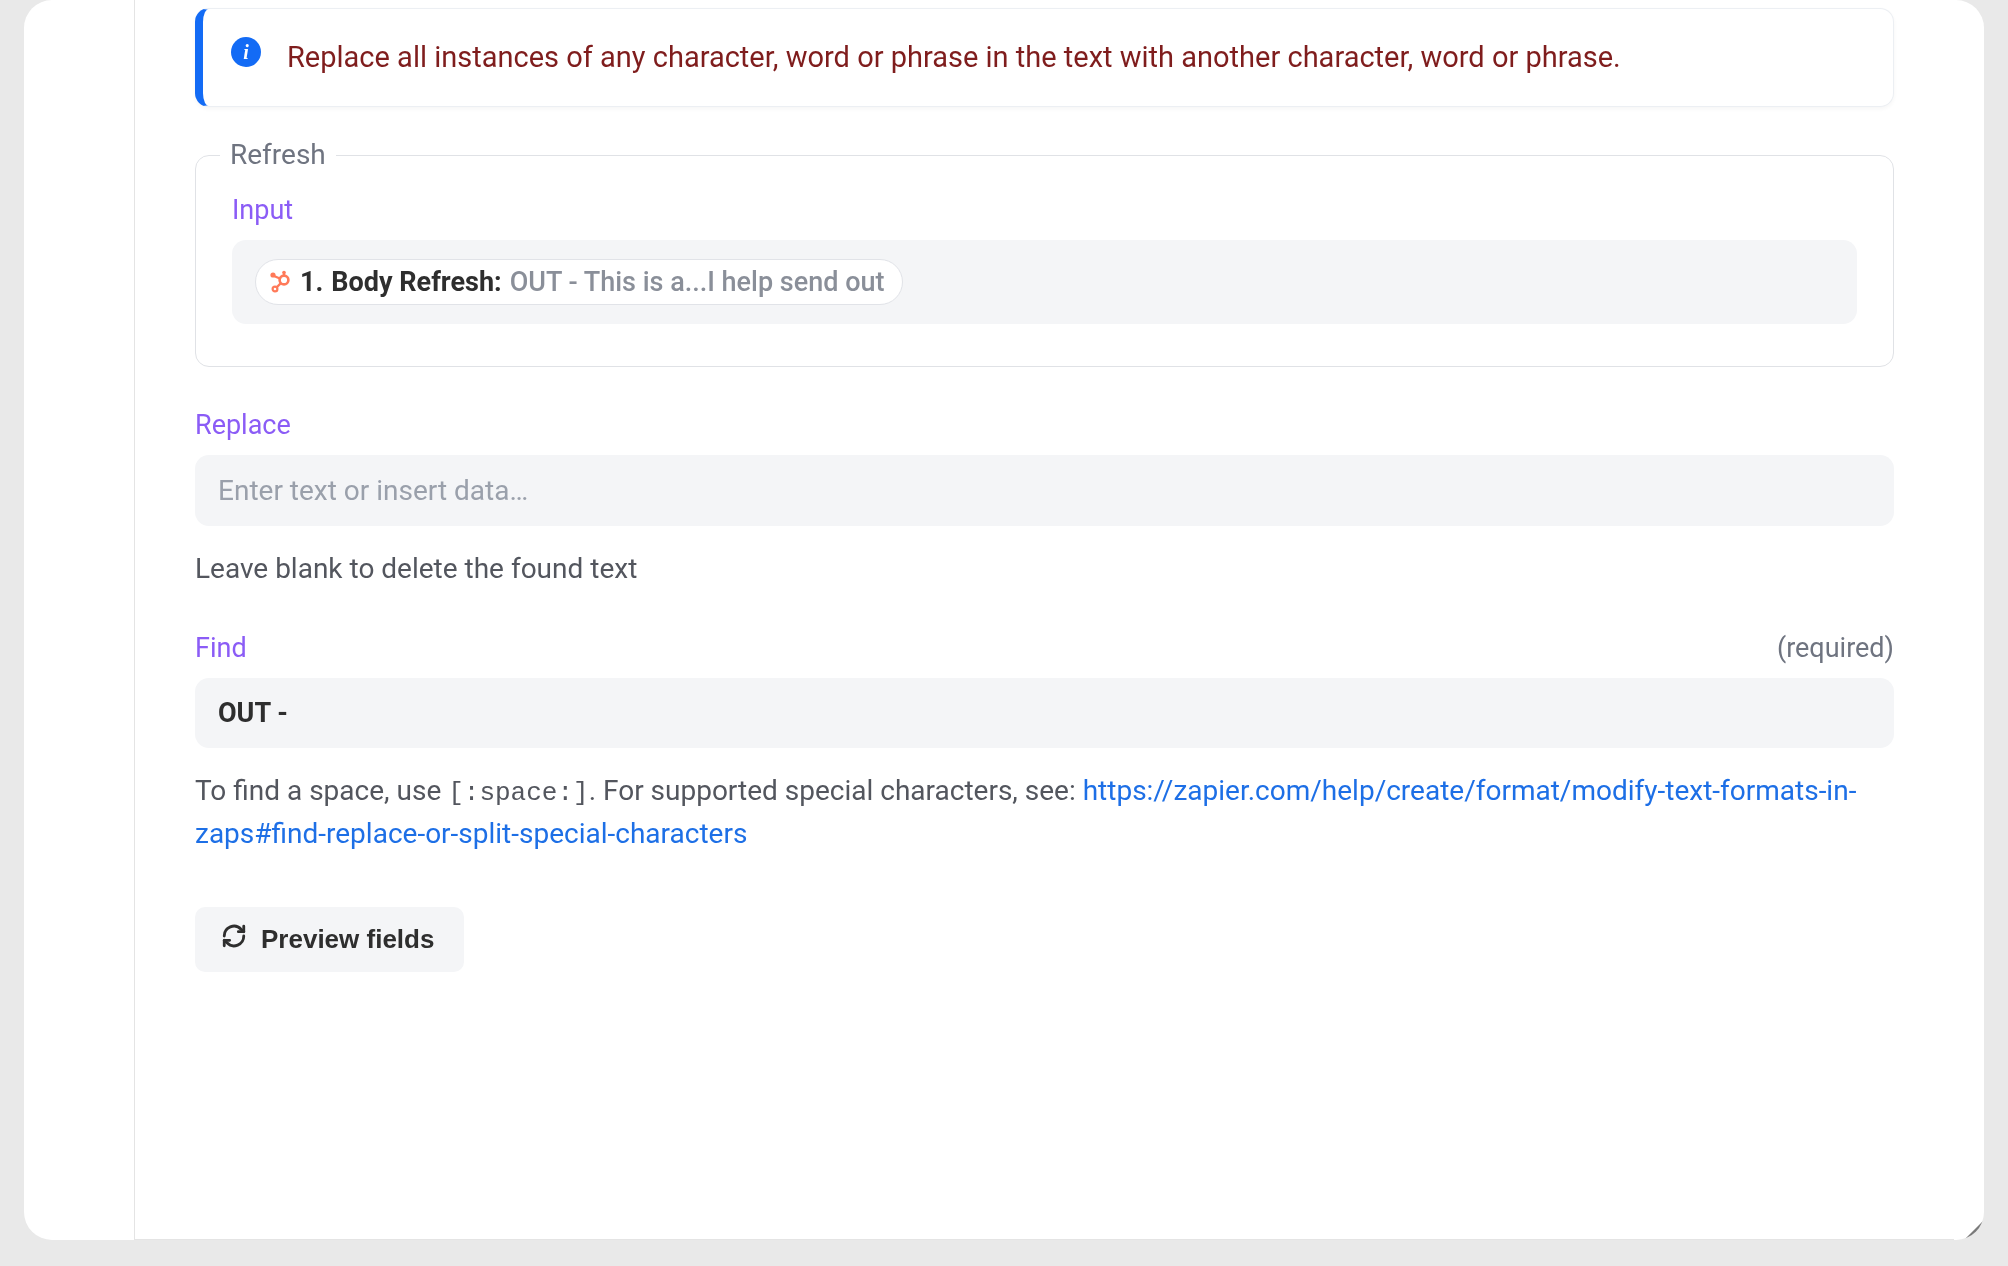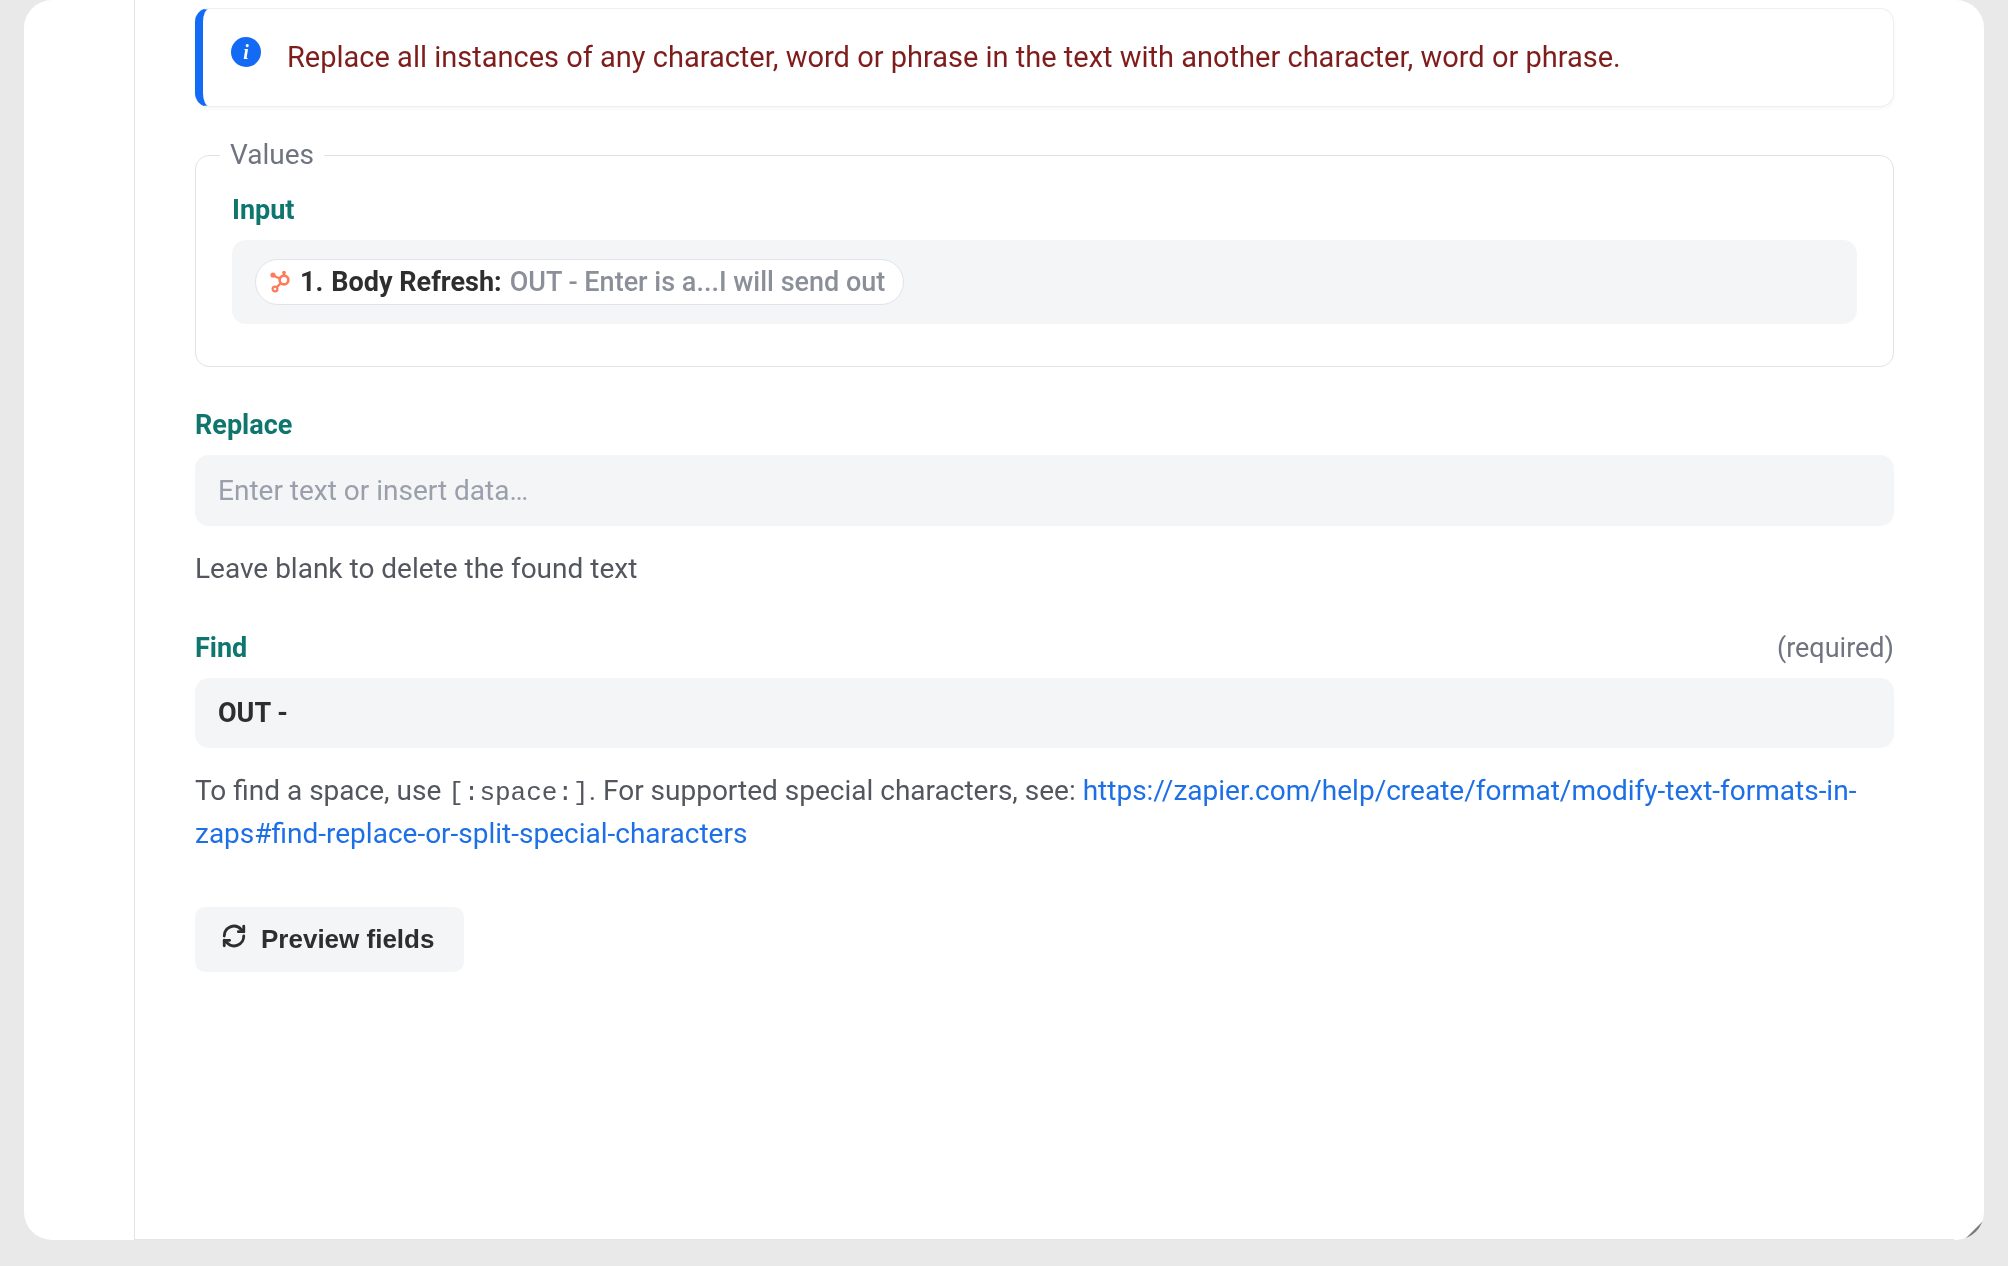--- a/index.html
+++ b/index.html
@@ -79,23 +79,23 @@
     .fieldset .legend {
       position: absolute;
       top: -18px;
       left: 24px;
       background: #fff;
       padding: 0 10px;
       font-size: 28px;
       color: #6f7480;
     }
     .label {
-      font-weight: 700;
-      font-size: 27px;
-      color: #0f766e;
+      font-weight: 400;
+      font-size: 27px;
+      color: #8b5cf6;
       margin-top: 12px;
     }
     .field-row {
       display: flex;
       justify-content: space-between;
       align-items: baseline;
     }
     .required-tag {
       font-size: 27px;
       color: #6f7480;
@@ -197,38 +197,38 @@
   <div class="inner-panel">
 
     
     <div class="info-box">
       <div class="info-icon">i</div>
       <div class="info-text">Replace all instances of any character, word or phrase in the text with another character, word or phrase.</div>
     </div>
 
     
     <div class="fieldset">
-      <div class="legend">Values</div>
+      <div class="legend">Refresh</div>
       <div class="label">Input</div>
       <div class="grey-input">
         <span class="pill">
           <span class="hubspot-ico">
             <svg viewBox="0 0 24 24" fill="none">
               <circle cx="5" cy="5" r="2.6" fill="#ff7a59"></circle>
               <circle cx="16" cy="10" r="4.4" fill="none" stroke="#ff7a59" stroke-width="2.6"></circle>
               <line x1="6" y1="6" x2="13" y2="9" stroke="#ff7a59" stroke-width="2.4"></line>
               <line x1="16" y1="2.5" x2="16" y2="6" stroke="#ff7a59" stroke-width="2.4"></line>
               <line x1="13" y1="13" x2="8" y2="18" stroke="#ff7a59" stroke-width="2.4"></line>
               <circle cx="7" cy="19" r="2.4" fill="none" stroke="#ff7a59" stroke-width="2.2"></circle>
               <circle cx="16" cy="2.5" r="1.8" fill="#ff7a59"></circle>
             </svg>
           </span>
           <span class="pill-strong">1.</span>
           <span class="pill-strong">Body Refresh:</span>
-          <span class="pill-light">OUT - Enter is a...I will send out</span>
+          <span class="pill-light">OUT - This is a...I help send out</span>
         </span>
       </div>
     </div>
 
     
     <div class="section">
       <div class="label" style="margin-top:0">Replace</div>
       <div class="grey-input">
         <span class="placeholder">Enter text or insert data…</span>
       </div>

